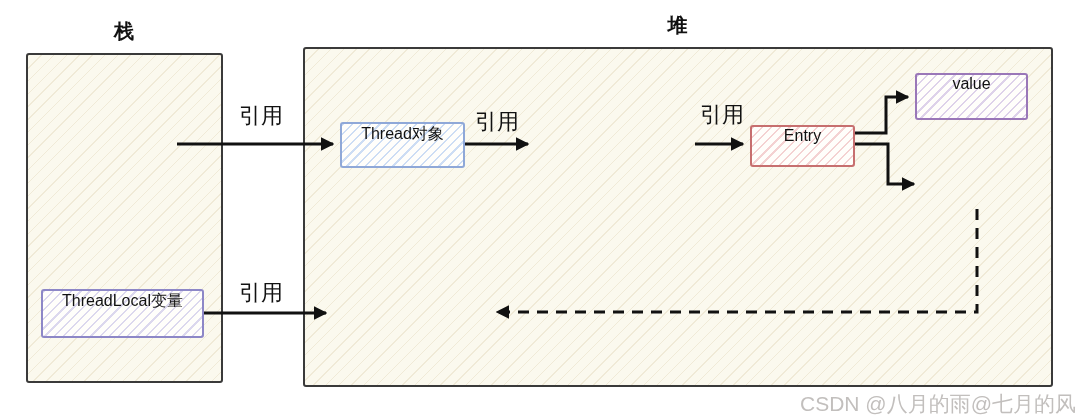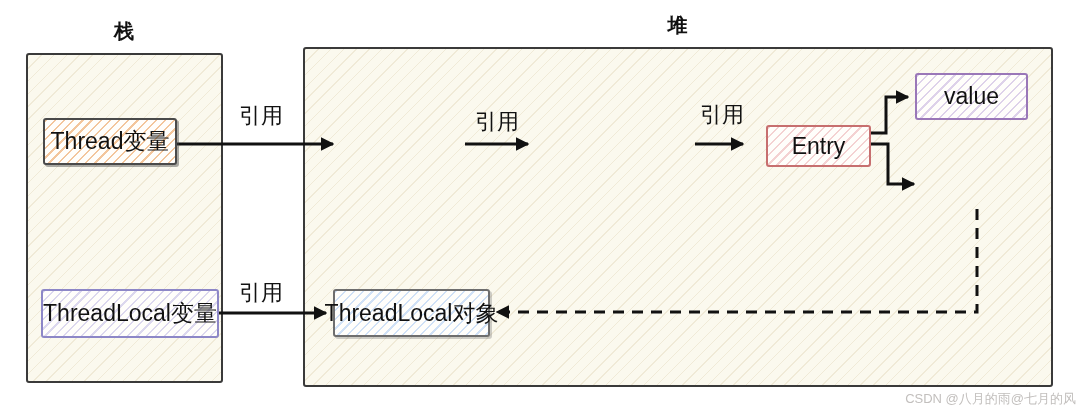--- a/index.html
+++ b/index.html
@@ -40,54 +40,53 @@
     left: 0; top: 0;
     width: 1080px; height: 419px;
     pointer-events: none;
   }
   .edge { stroke: var(--arrow, #111); stroke-width: 3; fill: none; }
   .edge.dashed { stroke-dasharray: 11 8; }
 
   .node {
     position: absolute;
     display: flex;
-    align-items: center;
+    align-items: flex-start;
     justify-content: center;
     box-sizing: border-box;
     border-radius: 3px;
-    font-size: 23px;
+    font-size: 16px;
     background-color: #fffefb;
     white-space: nowrap;
   }
   .node.thread-var {
     left: 43px; top: 118px; width: 134px; height: 47px;
     border: 2px solid var(--thread-var-border);
     background-image: repeating-linear-gradient(135deg, var(--thread-var-hatch) 0 1.6px, transparent 1.6px 6.5px);
     box-shadow: 2px 2px 0 rgba(70,70,70,0.45);
   }
   .node.threadlocal-var {
-    left: 41px; top: 289px; width: 178px; height: 49px;
+    left: 41px; top: 289px; width: 163px; height: 49px;
     border: 2px solid var(--threadlocal-var-border);
     background-image: repeating-linear-gradient(135deg, var(--threadlocal-var-hatch) 0 1.6px, transparent 1.6px 6.5px);
   }
   .node.thread-obj {
     left: 340px; top: 122px; width: 125px; height: 46px;
     border: 2px solid var(--thread-obj-border);
     background-image: repeating-linear-gradient(135deg, var(--thread-obj-hatch) 0 1.6px, transparent 1.6px 6.5px);
   }
   .node.threadlocalmap {
     left: 535px; top: 120px; width: 160px; height: 47px;
     border: 2px solid var(--threadlocalmap-border);
     background-image: repeating-linear-gradient(135deg, var(--threadlocalmap-hatch) 0 1.6px, transparent 1.6px 6.5px);
   }
   .node.entry {
     left: 750px; top: 125px; width: 105px; height: 42px;
     border: 2px solid var(--entry-border);
     background-image: repeating-linear-gradient(135deg, var(--entry-hatch) 0 1.6px, transparent 1.6px 6.5px);
-    margin-left: 16px;
   }
   .node.value {
     left: 915px; top: 73px; width: 113px; height: 47px;
     border: 2px solid var(--value-border);
     background-image: repeating-linear-gradient(135deg, var(--value-hatch) 0 1.6px, transparent 1.6px 6.5px);
   }
   .node.key {
     left: 921px; top: 162px; width: 112px; height: 45px;
     border: 2px solid var(--key-border);
     background-image: repeating-linear-gradient(135deg, var(--key-hatch) 0 1.6px, transparent 1.6px 6.5px);
@@ -107,21 +106,21 @@
   }
   .edge-label.ref1 { left: 233px; top: 101px; width: 56px; }
   .edge-label.ref2 { left: 469px; top: 107px; width: 56px; }
   .edge-label.ref3 { left: 694px; top: 100px; width: 56px; }
   .edge-label.ref4 { left: 233px; top: 278px; width: 56px; }
   .edge-label.weak { left: 750px; top: 276px; width: 76px; }
 
   .watermark {
     position: absolute;
     right: 4px; top: 390px;
-    font-size: 13px;
+    font-size: 21px;
     color: var(--watermark, #c2bfbd);
     white-space: nowrap;
   }
 </style>
 </head>
 <body>
 
 <div class="canvas">
 
   <div class="group-title stack-title">栈</div>
@@ -138,34 +137,31 @@
     </defs>
     <path class="edge" d="M177 144 H333" marker-end="url(#ah)"></path>
     <path class="edge" d="M465 144 H528" marker-end="url(#ah)"></path>
     <path class="edge" d="M695 144 H743" marker-end="url(#ah)"></path>
     <path class="edge" d="M855 133 H886 V97 H908" marker-end="url(#ah)"></path>
     <path class="edge" d="M855 144 H888 V184 H914" marker-end="url(#ah)"></path>
     <path class="edge" d="M204 313 H326" marker-end="url(#ah)"></path>
     <path class="edge dashed" d="M977 209 V312 H497" marker-end="url(#ah)"></path>
   </svg>
 
-  <div class="node thread-var">
-    <span>Thread变量</span>
-  </div>
   <div class="node threadlocal-var">
     <span>ThreadLocal变量</span>
+  </div>
+  <div class="node thread-obj">
+    <span>Thread对象</span>
   </div>
   <div class="node entry">
     <span>Entry</span>
   </div>
   <div class="node value">
     <span>value</span>
-  </div>
-  <div class="node threadlocal-obj">
-    <span>ThreadLocal对象</span>
   </div>
 
   <div class="edge-label ref1">引用</div>
   <div class="edge-label ref2">引用</div>
   <div class="edge-label ref3">引用</div>
   <div class="edge-label ref4">引用</div>
 
   <div class="watermark">CSDN @八月的雨@七月的风</div>
 </div>
 

